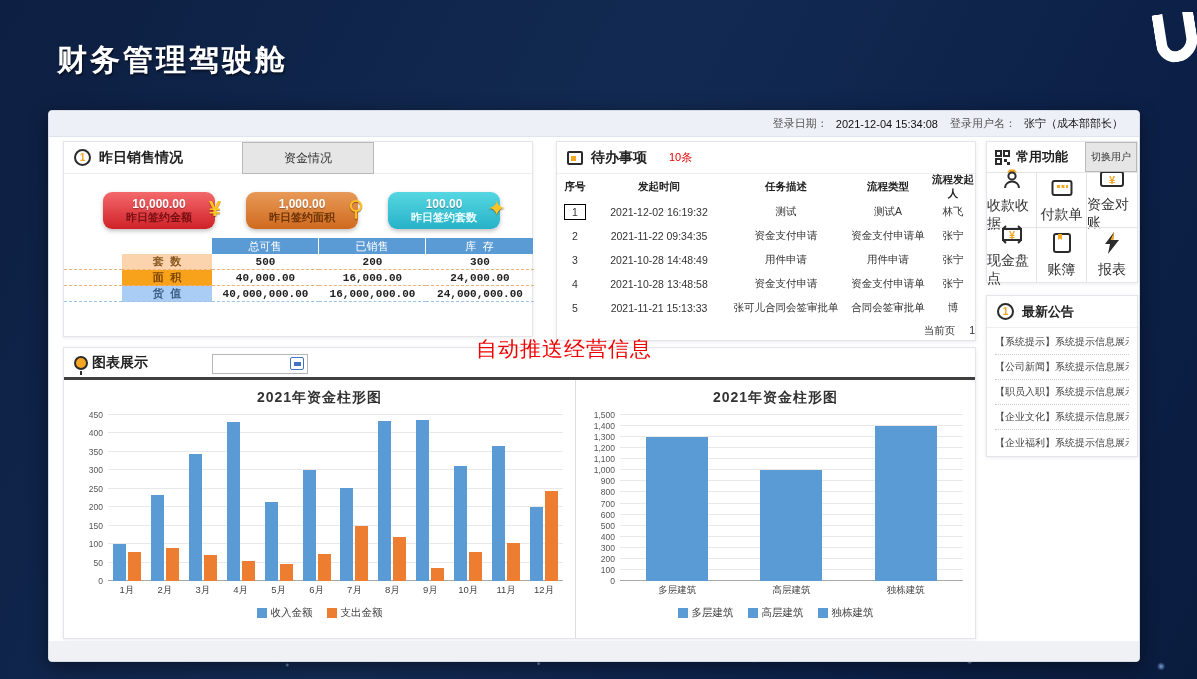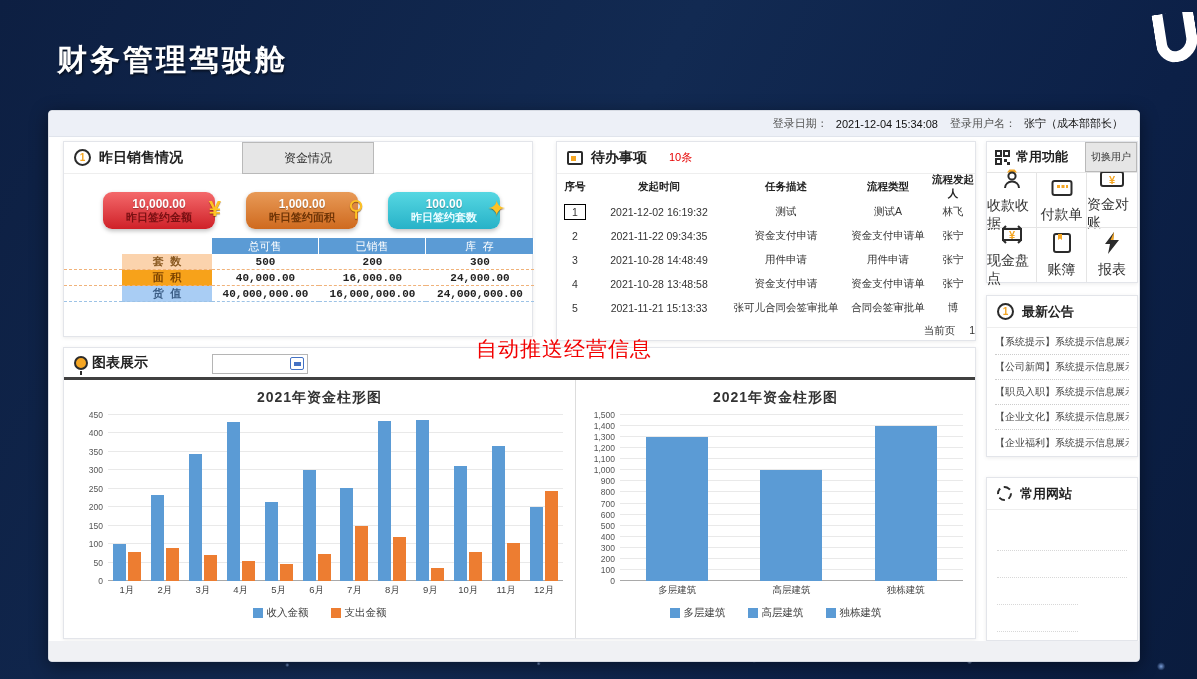--- a/index.html
+++ b/index.html
@@ -114,21 +114,21 @@
   .plot-wrap{position:relative;height:166px;margin:4px 12px 0 44px;}
   .plot{position:absolute;inset:0;display:flex;align-items:flex-end;}
   .gridline{position:absolute;left:0;right:0;height:1px;background:#e9e9e9;}
   .gridline.axis{background:#a9a9a9;}
   .ylabel{position:absolute;right:calc(100% + 5px);transform:translateY(50%);font-size:8.5px;color:#555;white-space:nowrap;}
   .bar-group{flex:1;display:flex;align-items:flex-end;justify-content:center;gap:2px;height:100%;position:relative;z-index:1;}
   .c0 .bar{width:13px;}
   .c1 .bar{width:62px;}
   .xlabels{display:flex;margin:3px 12px 0 44px;}
   .xlabel{flex:1;text-align:center;font-size:9.5px;color:#444;}
-  .legend{display:flex;justify-content:center;gap:22px;margin-top:9px;}
+  .legend{display:flex;justify-content:center;gap:14px;margin-top:9px;}
   .legend-item{display:flex;align-items:center;gap:4px;font-size:10.5px;color:#444;}
   .legend-swatch{width:10px;height:10px;}
   .annotation{position:absolute;left:427px;top:224px;font-size:21px;color:#f20000;z-index:6;letter-spacing:1px;}
 
   .panel-footer{position:absolute;left:0;right:0;bottom:0;height:20px;background:#f0f1f4;border-radius:0 0 4px 4px;}
 
   .qr-icon svg{display:block;}
 </style>
 </head>
 <body>
@@ -314,33 +314,20 @@
     </div>
     <div class="ann-list" id="ann-list">
         <div class="ann-item">【系统提示】系统提示信息展示</div>
         <div class="ann-item">【公司新闻】系统提示信息展示</div>
         <div class="ann-item">【职员入职】系统提示信息展示</div>
         <div class="ann-item">【企业文化】系统提示信息展示</div>
         <div class="ann-item">【企业福利】系统提示信息展示</div>
       </div>
   </div>
 
-  <div class="card web-card">
-    <div class="sec-head">
-      <span class="dash-circle-icon"></span>
-      <span class="sec-title" style="font-size:13px;">常用网站</span>
-    </div>
-    <div class="web-body">
-      <div class="web-line"></div>
-      <div class="web-line"></div>
-      <div class="web-line short"></div>
-      <div class="web-line short"></div>
-      <div class="web-line short"></div>
-    </div>
-  </div>
 
   <div class="card charts-card">
     <div class="charts-head">
       <span class="target-icon"></span>
       <span class="sec-title">图表展示</span>
       <input class="date-input" value="" style="">
       <span class="cal-icon"></span>
     </div>
     <div class="charts-row">
       <div class="chart-col c0">

